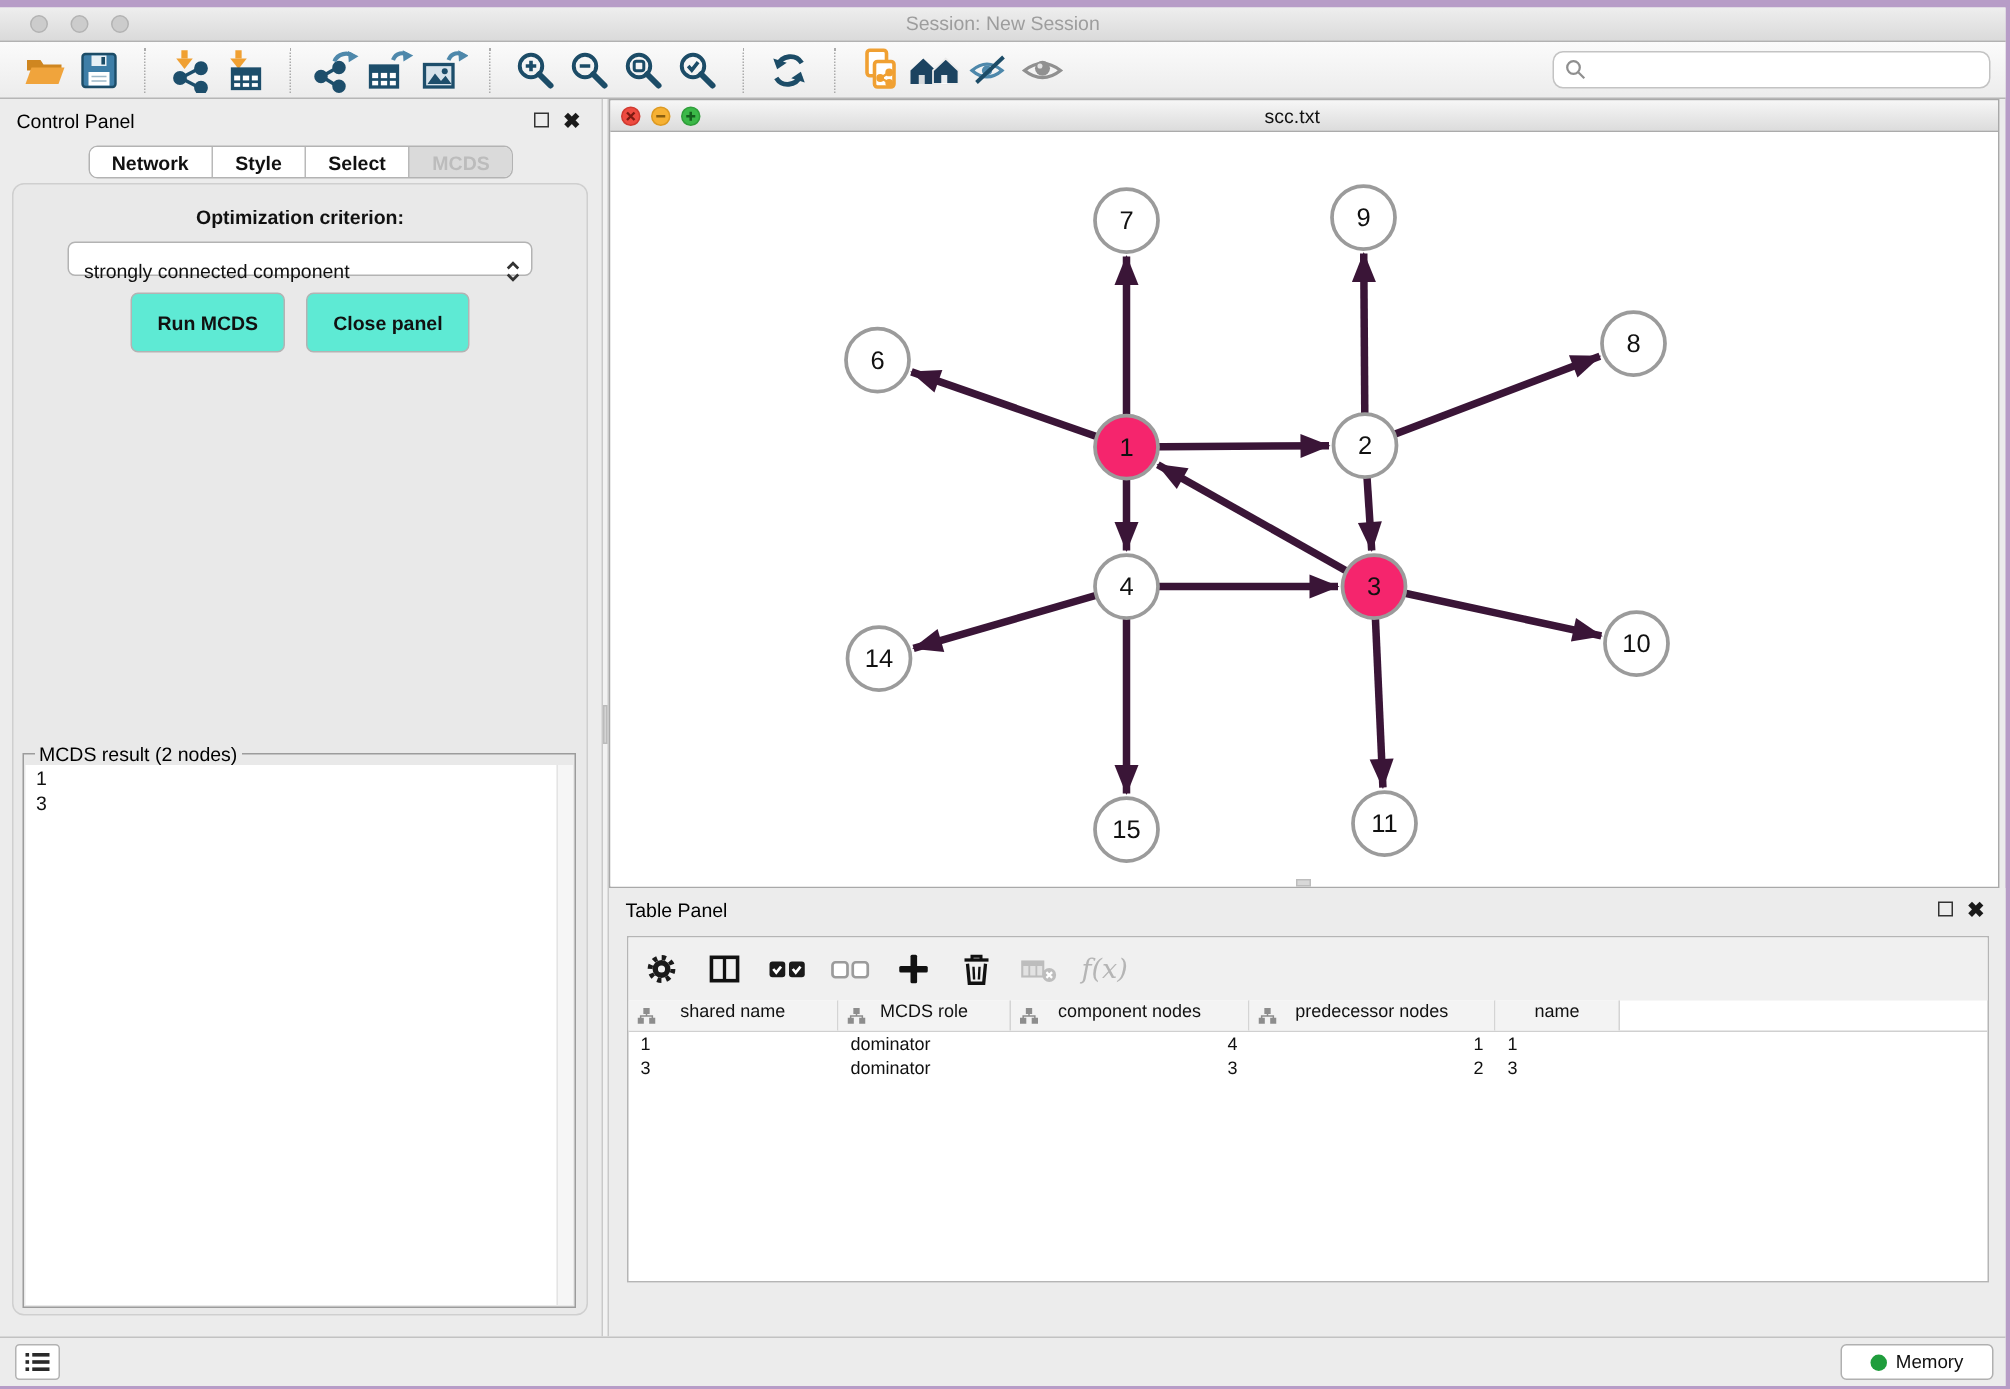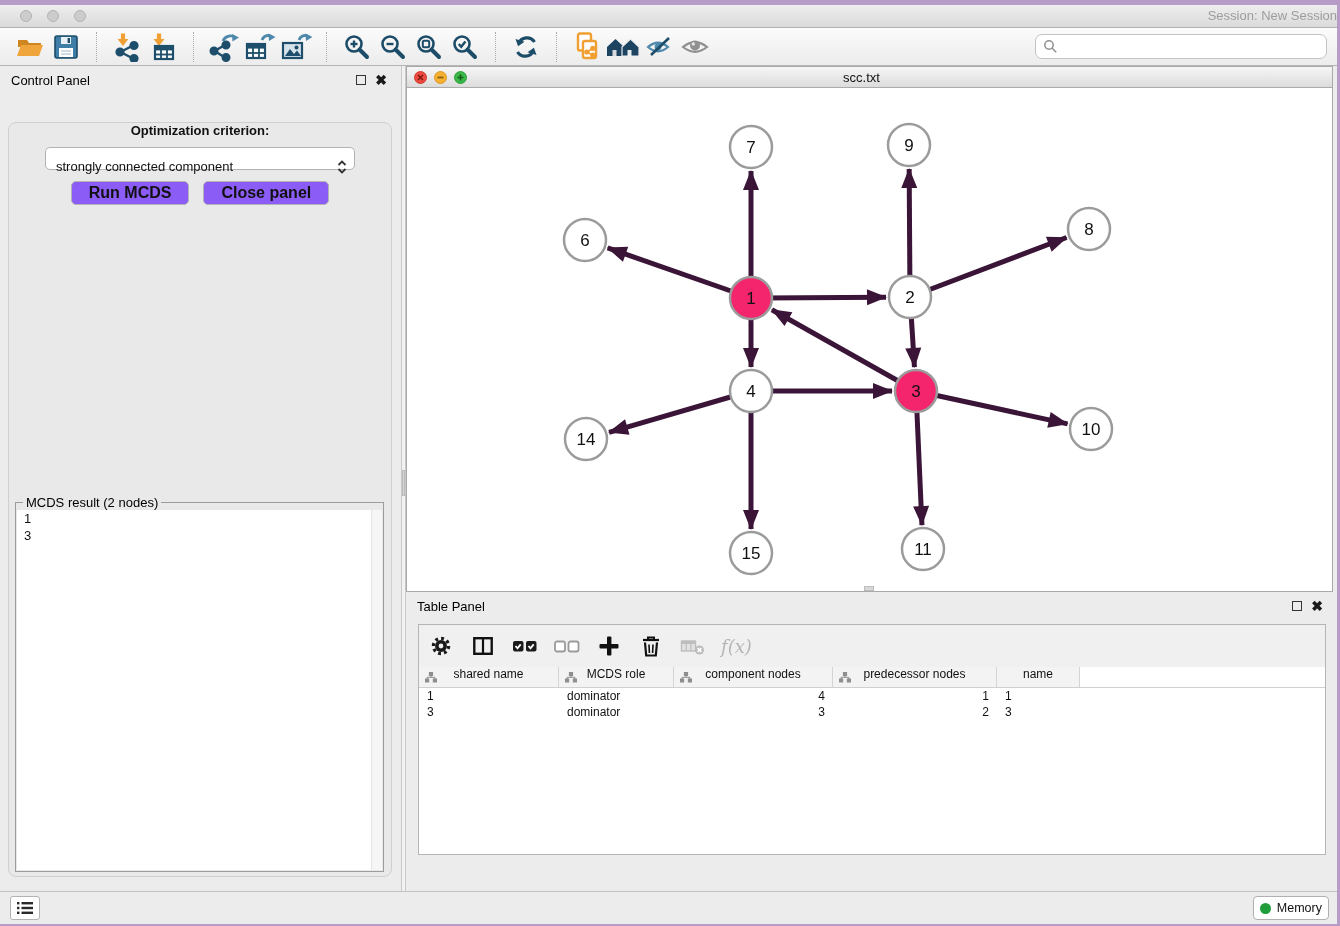--- a/index.html
+++ b/index.html
@@ -5,21 +5,21 @@
   * { box-sizing: border-box; margin: 0; padding: 0; }
   html,body { width:1340px; height:926px; overflow:hidden; background:#b79cc7;
     font-family:"Liberation Sans", sans-serif; -webkit-font-smoothing:antialiased; }
   .app { position:absolute; top:5px; left:0; width:1337px; height:919px; background:#ececec; }
 
   
   .titlebar { position:absolute; top:0; left:0; right:0; height:23px;
     background:linear-gradient(#eeeeee,#dadada); border-bottom:1px solid #b2b2b2; }
   .titlebar .dots { position:absolute; left:20px; top:5px; display:flex; gap:15px; }
   .titlebar .dot { width:12px; height:12px; border-radius:50%; background:#cccccc; border:1px solid #b3b3b3; }
-  .titlebar .title { position:absolute; left:0; right:0; top:3px; text-align:right;
+  .titlebar .title { position:absolute; left:0; right:0; top:3px; text-align:center;
     font-size:13px; color:#9d9d9d; }
 
   
   .toolbar { position:absolute; top:23px; left:0; right:0; height:38px;
     background:linear-gradient(#fbfbfb,#ececec); border-bottom:1px solid #b6b6b6;
     display:flex; align-items:center; padding-left:12px; }
   .tbtn { width:36px; height:32px; display:flex; align-items:center; justify-content:center;
     background:transparent; border:none; }
   .tsep { height:30px; border-left:1px dotted #ababab; margin:0 12px; }
   .searchbox { margin-left:auto; margin-right:10px; width:292px; height:25px; background:#ffffff;
@@ -37,27 +37,27 @@
   .segmented { display:inline-flex; border:1px solid #b3b3b3; border-radius:6px; overflow:hidden;
     background:#fff; height:22px; }
   .seg { padding:2px 15px; font-size:13px; font-weight:600; color:#111; background:#fff;
     border-left:1px solid #b9b9b9; display:flex; align-items:center; }
   .seg:first-child { border-left:none; }
   .seg.active { background:#dadada; color:#bcbcbc; }
   .cp-tabs-row { position:absolute; top:31px; left:0; right:0; text-align:center; }
 
   .cp-body { position:absolute; top:56px; left:8px; right:9px; bottom:14px; background:#e9e9e9;
     border:1px solid #cfcfcf; border-radius:8px; }
-  .opt-label { margin-top:0; text-align:center; font-size:13px; font-weight:600; color:#111; }
+  .opt-label { margin-top:14px; text-align:center; font-size:13px; font-weight:600; color:#111; }
   .dropdown { margin:9px auto 0 auto; width:310px; height:23px; background:#fff; border:1px solid #b3b3b3;
     border-radius:5px; display:flex; align-items:center; padding:16px 6px 0 10px; font-size:13px; color:#111; }
   .dropdown .dval { flex:1; }
   .btn-row { margin-top:11px; display:flex; justify-content:center; gap:14px; }
-  .pushbtn { height:24px; padding:0 17px; background:#8b5cf6; border:1px solid #b3b3b3; border-radius:5px;
-    font-size:16px; font-weight:600; color:#111; display:flex; align-items:center; }
+  .pushbtn { height:40px; padding:0 17px; background:#5eead4; border:1px solid #b3b3b3; border-radius:5px;
+    font-size:13px; font-weight:600; color:#111; display:flex; align-items:center; }
 
   .result-fieldset { position:absolute; top:372px; left:6px; right:7px; bottom:4px;
     border:1px solid #9c9c9c; padding:0; background:transparent; }
   .result-fieldset legend { font-size:13px; color:#000000; margin-left:7px; padding:0 3px; }
   .result-area { position:absolute; top:0; left:1px; right:1px; bottom:1px; background:#fff; overflow:hidden; }
   .result-line { font-size:13px; color:#111; padding-left:7px; line-height:17px; }
   .result-scroll { position:absolute; top:0; right:0; bottom:0; width:11px; background:#f6f6f6;
     border-left:1px solid #e4e4e4; }
 
   
@@ -96,21 +96,21 @@
   .gr-cell { font-size:12px; color:#111; line-height:16px; padding:0 8px; overflow:hidden; white-space:nowrap; }
   .tp-tabs-row { position:absolute; top:277px; left:0; right:26px; text-align:center; }
   .tp-tabs-row .segmented { background:#fff; }
 
   
   .statusbar { position:absolute; left:0; right:0; bottom:0; height:33px; background:#ececec;
     border-top:1px solid #c2c2c2; }
   .list-btn { position:absolute; left:10px; top:4px; width:30px; height:24px; background:#fff;
     border:1px solid #b3b3b3; border-radius:3px; display:flex; align-items:center; justify-content:center; }
   .memory-btn { position:absolute; right:8px; top:4px; height:24px; background:#fff; border:1px solid #b0b0b0;
-    border-radius:4px; display:flex; align-items:center; gap:6px; padding:0 6px; font-size:12.5px; color:#111; }
+    border-radius:4px; display:flex; align-items:center; gap:6px; padding:0 19px; font-size:12.5px; color:#111; }
   .memdot { width:11px; height:11px; border-radius:50%; background:#1f9d3c; }
 </style>
 </head>
 <body>
 
 <div class="app">
 
   <div class="titlebar">
     <div class="dots">
       <span class="dot"></span>
@@ -280,20 +280,28 @@
     </div>
   </div>
 
   <div class="control-panel">
     <div class="panel-head">
       <span class="ptitle">Control Panel</span>
       <span class="winbtns">
         <span class="float-btn"></span>
         <span class="close-btn">✖</span>
       </span>
+    </div>
+    <div class="cp-tabs-row">
+      <span class="segmented" id="cp-tabs">
+          <span class="seg">Network</span>
+          <span class="seg">Style</span>
+          <span class="seg">Select</span>
+          <span class="seg active">MCDS</span>
+        </span>
     </div>
     <div class="cp-body">
       <div class="opt-label">Optimization criterion:</div>
       <div class="dropdown">
         <span class="dval">strongly connected component</span>
         <svg width="12" height="16" viewBox="0 0 12 16">
           <path d="M2.5,6 L6,2.5 L9.5,6" fill="none" stroke="#333" stroke-width="1.8"></path>
           <path d="M2.5,10 L6,13.5 L9.5,10" fill="none" stroke="#333" stroke-width="1.8"></path>
         </svg>
       </div>

